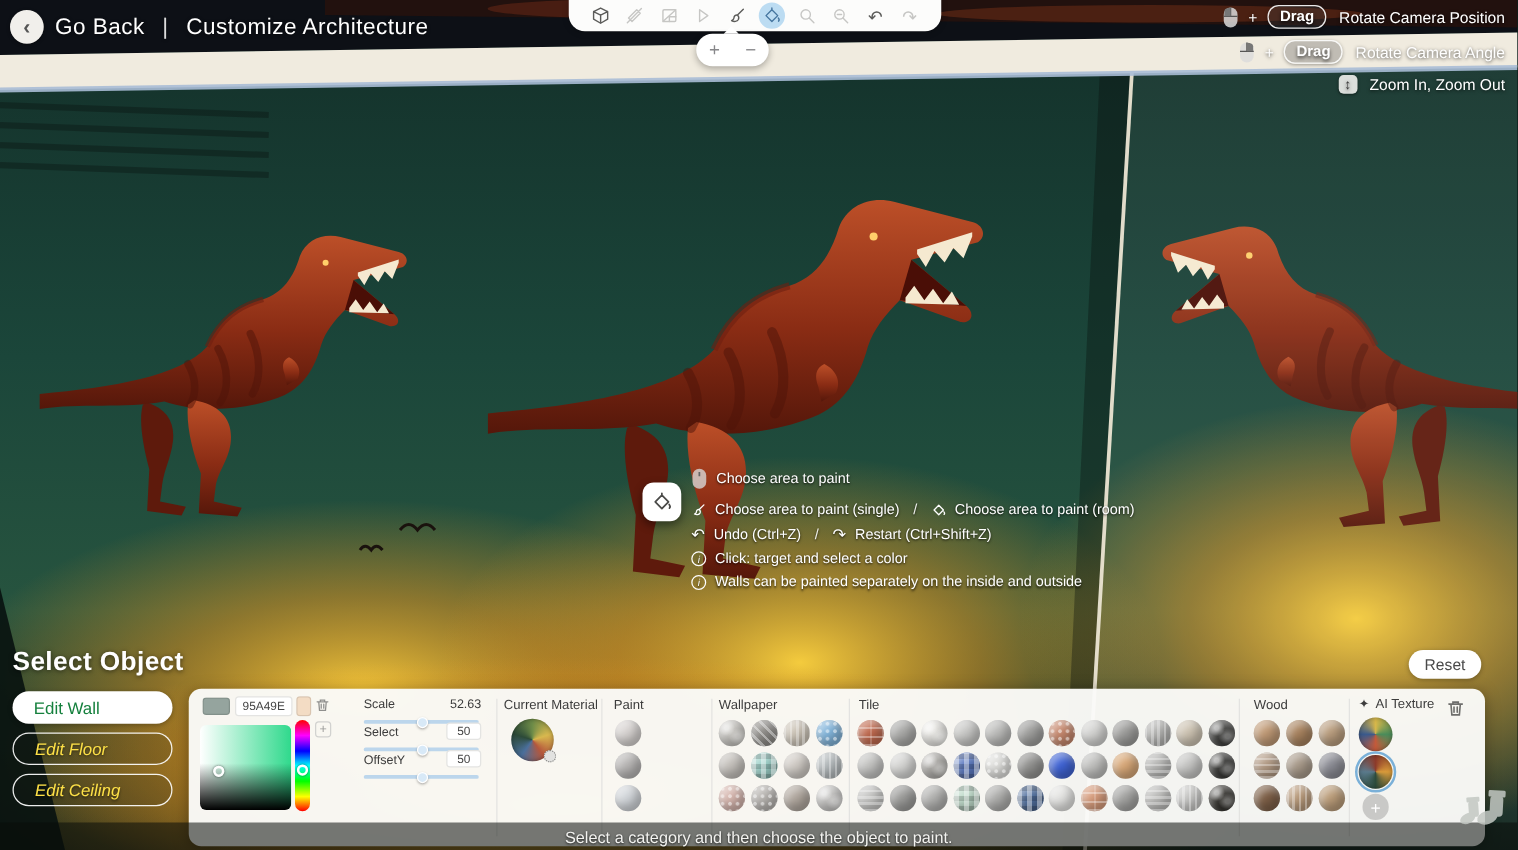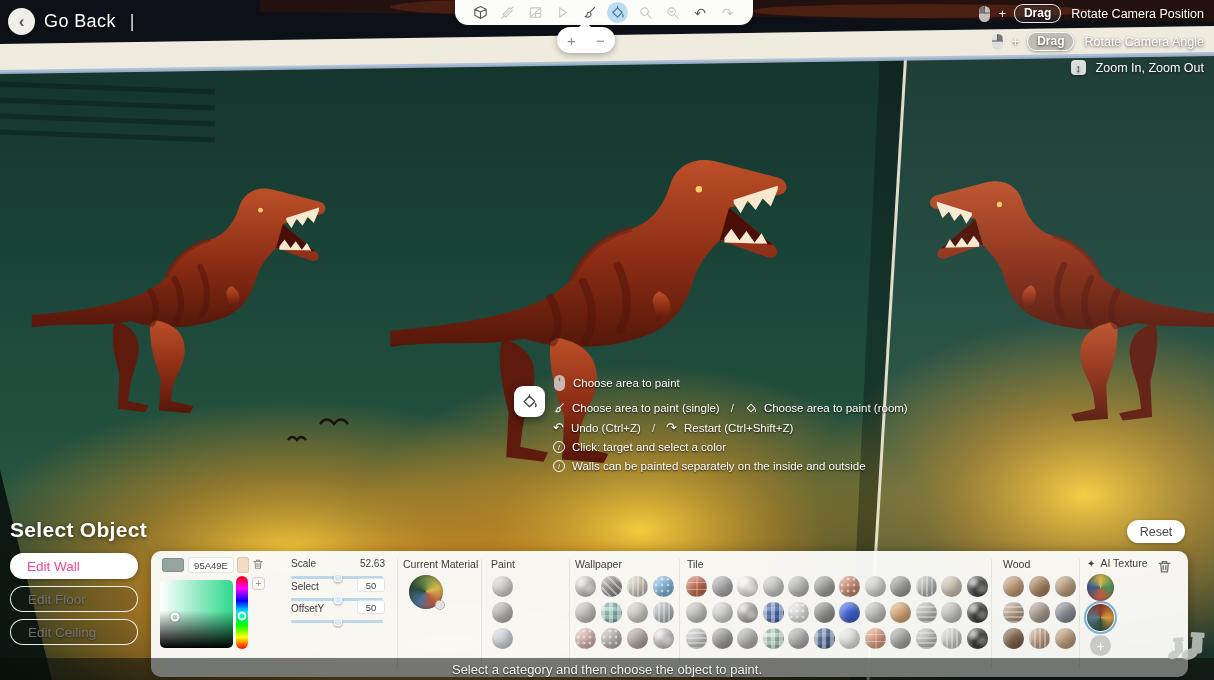--- a/index.html
+++ b/index.html
@@ -63,23 +63,23 @@
     justify-content:center; }
   .cursor-chip svg { width:17px; height:17px; stroke:#4a4a48; stroke-width:1.3; fill:none;
     stroke-linecap:round; stroke-linejoin:round; }
 
   
   .select-object { position:absolute; left:10px; top:518px; }
   .select-object h2 { color:#fff; font-size:21px; font-weight:600; letter-spacing:.3px;
     text-shadow:0 1px 4px rgba(0,0,0,.6); margin-bottom:11px; }
   .obj-btn { width:128px; height:26px; border-radius:14px; font-size:13.5px; display:flex;
     align-items:center; padding-left:17px; margin-bottom:7px; cursor:pointer; }
-  .obj-btn.active { background:#fff; color:#ec4899; box-shadow:0 1px 4px rgba(0,0,0,.3); }
-  .obj-btn.ghost { border:1.3px solid rgba(255,255,255,.92); color:#737373;
-    background:rgba(25,35,30,.15); text-shadow:0 1px 2px rgba(0,0,0,.5); }
+  .obj-btn.active { background:#fff; color:#15803d; box-shadow:0 1px 4px rgba(0,0,0,.3); }
+  .obj-btn.ghost { border:1.3px solid rgba(255,255,255,.92); color:#fde047;
+    background:rgba(25,35,30,.15); text-shadow:0 1px 2px rgba(0,0,0,.5);font-style:italic; }
 
   .reset-btn { position:absolute; left:1127px; top:520px; width:58px; height:23px; background:#fff;
     border-radius:12px; color:#4a4a4a; font-size:12.5px; display:flex; align-items:center;
     justify-content:center; box-shadow:0 1px 4px rgba(0,0,0,.3); cursor:pointer; }
 
   
   .panel { position:absolute; left:151px; top:551px; width:1037px; height:126px;
     background:rgba(250,250,248,.97); border-radius:10px; box-shadow:0 2px 12px rgba(0,0,0,.35);
     color:#3c3c3c; }
   .panel .lbl { position:absolute; font-size:10.5px; color:#3c3c3c; }
@@ -248,20 +248,21 @@
     <polygon points="0,44 1214,26 1214,54 0,72" fill="#f0ebdf"></polygon>
     <polygon points="0,70 1214,52 1214,56 0,74" fill="#a9bdd6" opacity="0.9"></polygon>
   </svg>
 
   <div class="back-btn">
       <span>‹</span>
     </div>
   <div class="top-title">
     <span>Go Back</span>
     <span class="sep">|</span>
+    <span>Customize Architecture</span>
   </div>
 
   <div class="toolbar">
     <span class="tool">
       <svg viewBox="0 0 16 16">
           <path d="M8 1.5 L14 4.5 V11 L8 14.5 L2 11 V4.5 Z M2 4.5 L8 7.5 L14 4.5 M8 7.5 V14.5"></path>
         </svg>
       </span>
     <span class="tool dis">
       <svg viewBox="0 0 16 16">

